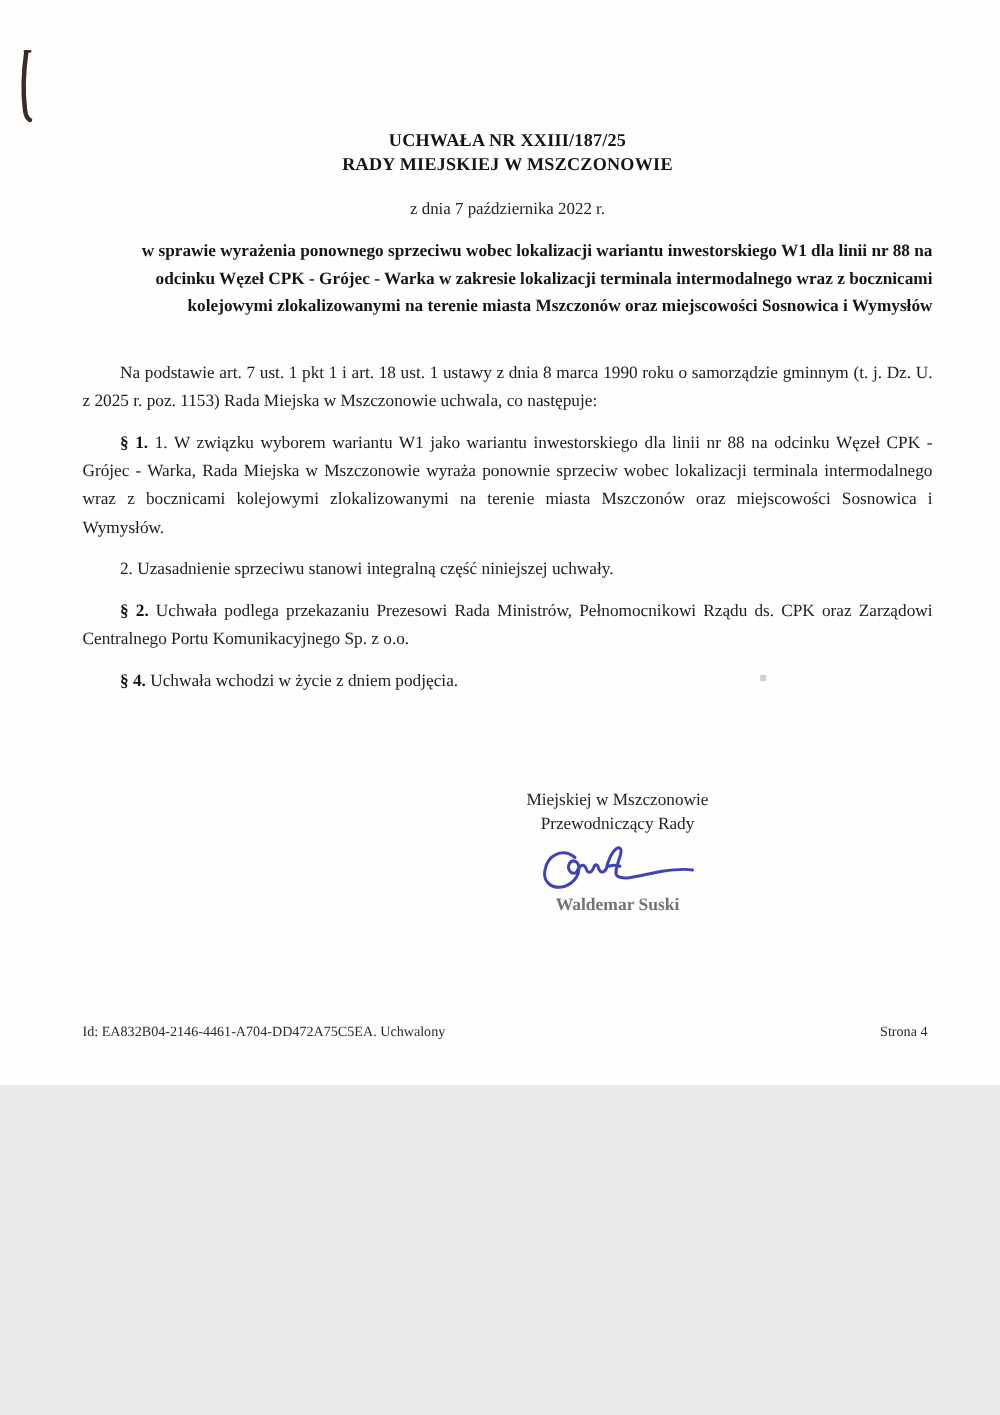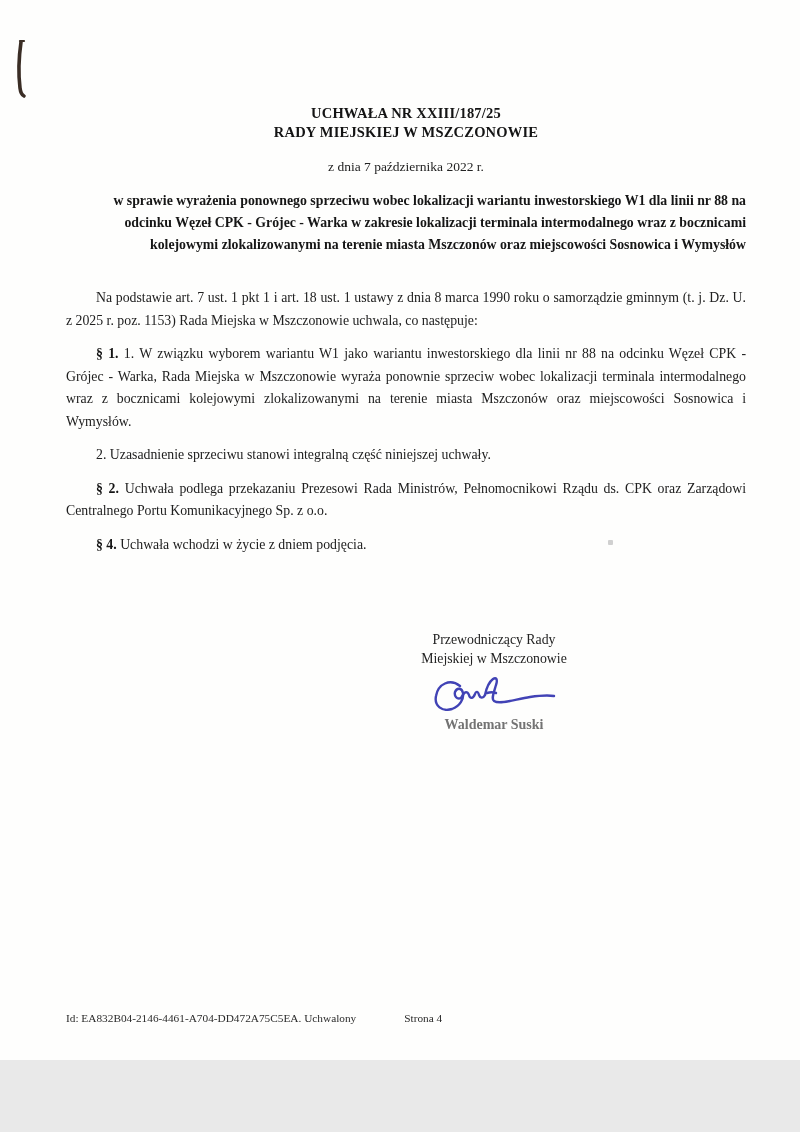--- a/index.html
+++ b/index.html
@@ -2,21 +2,21 @@
 <html><head>
 <meta charset="utf-8">
 <style>
   * { margin: 0; padding: 0; box-sizing: border-box; }
   html, body { background: #e9e9e9; }
   body { font-family: "Liberation Serif", "DejaVu Serif", serif; }
 
   .page {
     position: relative;
     width: 800px;
-    height: 1060px;
+    height: 868px;
     margin: 0 auto;
     background: #fefefd;
     color: #1c1c1c;
     overflow: hidden;
   }
 
   .scan-mark {
     position: absolute;
     left: 14px;
     top: 38px;
@@ -99,21 +99,21 @@
     opacity: 0.45;
     border-radius: 1px;
   }
 
   .footer {
     position: absolute;
     left: 66px;
     right: 58px;
     bottom: 36px;
     display: flex;
-    justify-content: flex-start;
+    justify-content: space-between;
     font-size: 11.3px;
     color: #2a2a2a;
     gap: 48px;
   }
 </style>
 </head>
 <body>
 
 <div class="page">
 
@@ -142,22 +142,22 @@
       <p class="para"><b></b> <span>2. Uzasadnienie sprzeciwu stanowi integralną część niniejszej uchwały.</span></p>
 
       <p class="para"><b>§ 2.</b> <span>Uchwała podlega przekazaniu Prezesowi Rada Ministrów, Pełnomocnikowi Rządu ds. CPK oraz Zarządowi Centralnego Portu Komunikacyjnego Sp. z o.o.</span></p>
 
 
       <p class="para"><b>§ 4.</b> <span>Uchwała wchodzi w życie z dniem podjęcia.</span></p>
 
     </div>
 
     <div class="signature-block">
+      <div class="signature-role">Miejskiej w Mszczonowie</div>
       <div class="signature-role">Przewodniczący Rady</div>
-      <div class="signature-role">Miejskiej w Mszczonowie</div>
       <svg class="signature-ink" width="128" height="44" viewBox="0 0 128 44">
         <g fill="none" stroke="#2d2fae" stroke-width="2.4" stroke-linecap="round" stroke-linejoin="round" opacity="0.9">
           <path d="M30,14 C20,6 8,12 6,24 C4,34 12,40 22,37 C30,34 34,27 33,21 C32,16 27,15 25,20 C24,24 27,28 31,26"></path>
           <path d="M31,26 C34,20 37,18 39,23 C40,27 43,27 45,22 C46,19 48,19 49,23 C50,26 53,27 55,23"></path>
           <path d="M55,23 C56,18 59,10 63,7 C66,5 68,7 66,13 C64,20 61,27 64,29 C70,33 86,27 100,25 C110,23.5 118,23 124,24"></path>
           <path d="M57,21 C60,20 63,20 66,21"></path>
         </g>
       </svg>
       <div class="signature-name">Waldemar Suski</div>
     </div>

